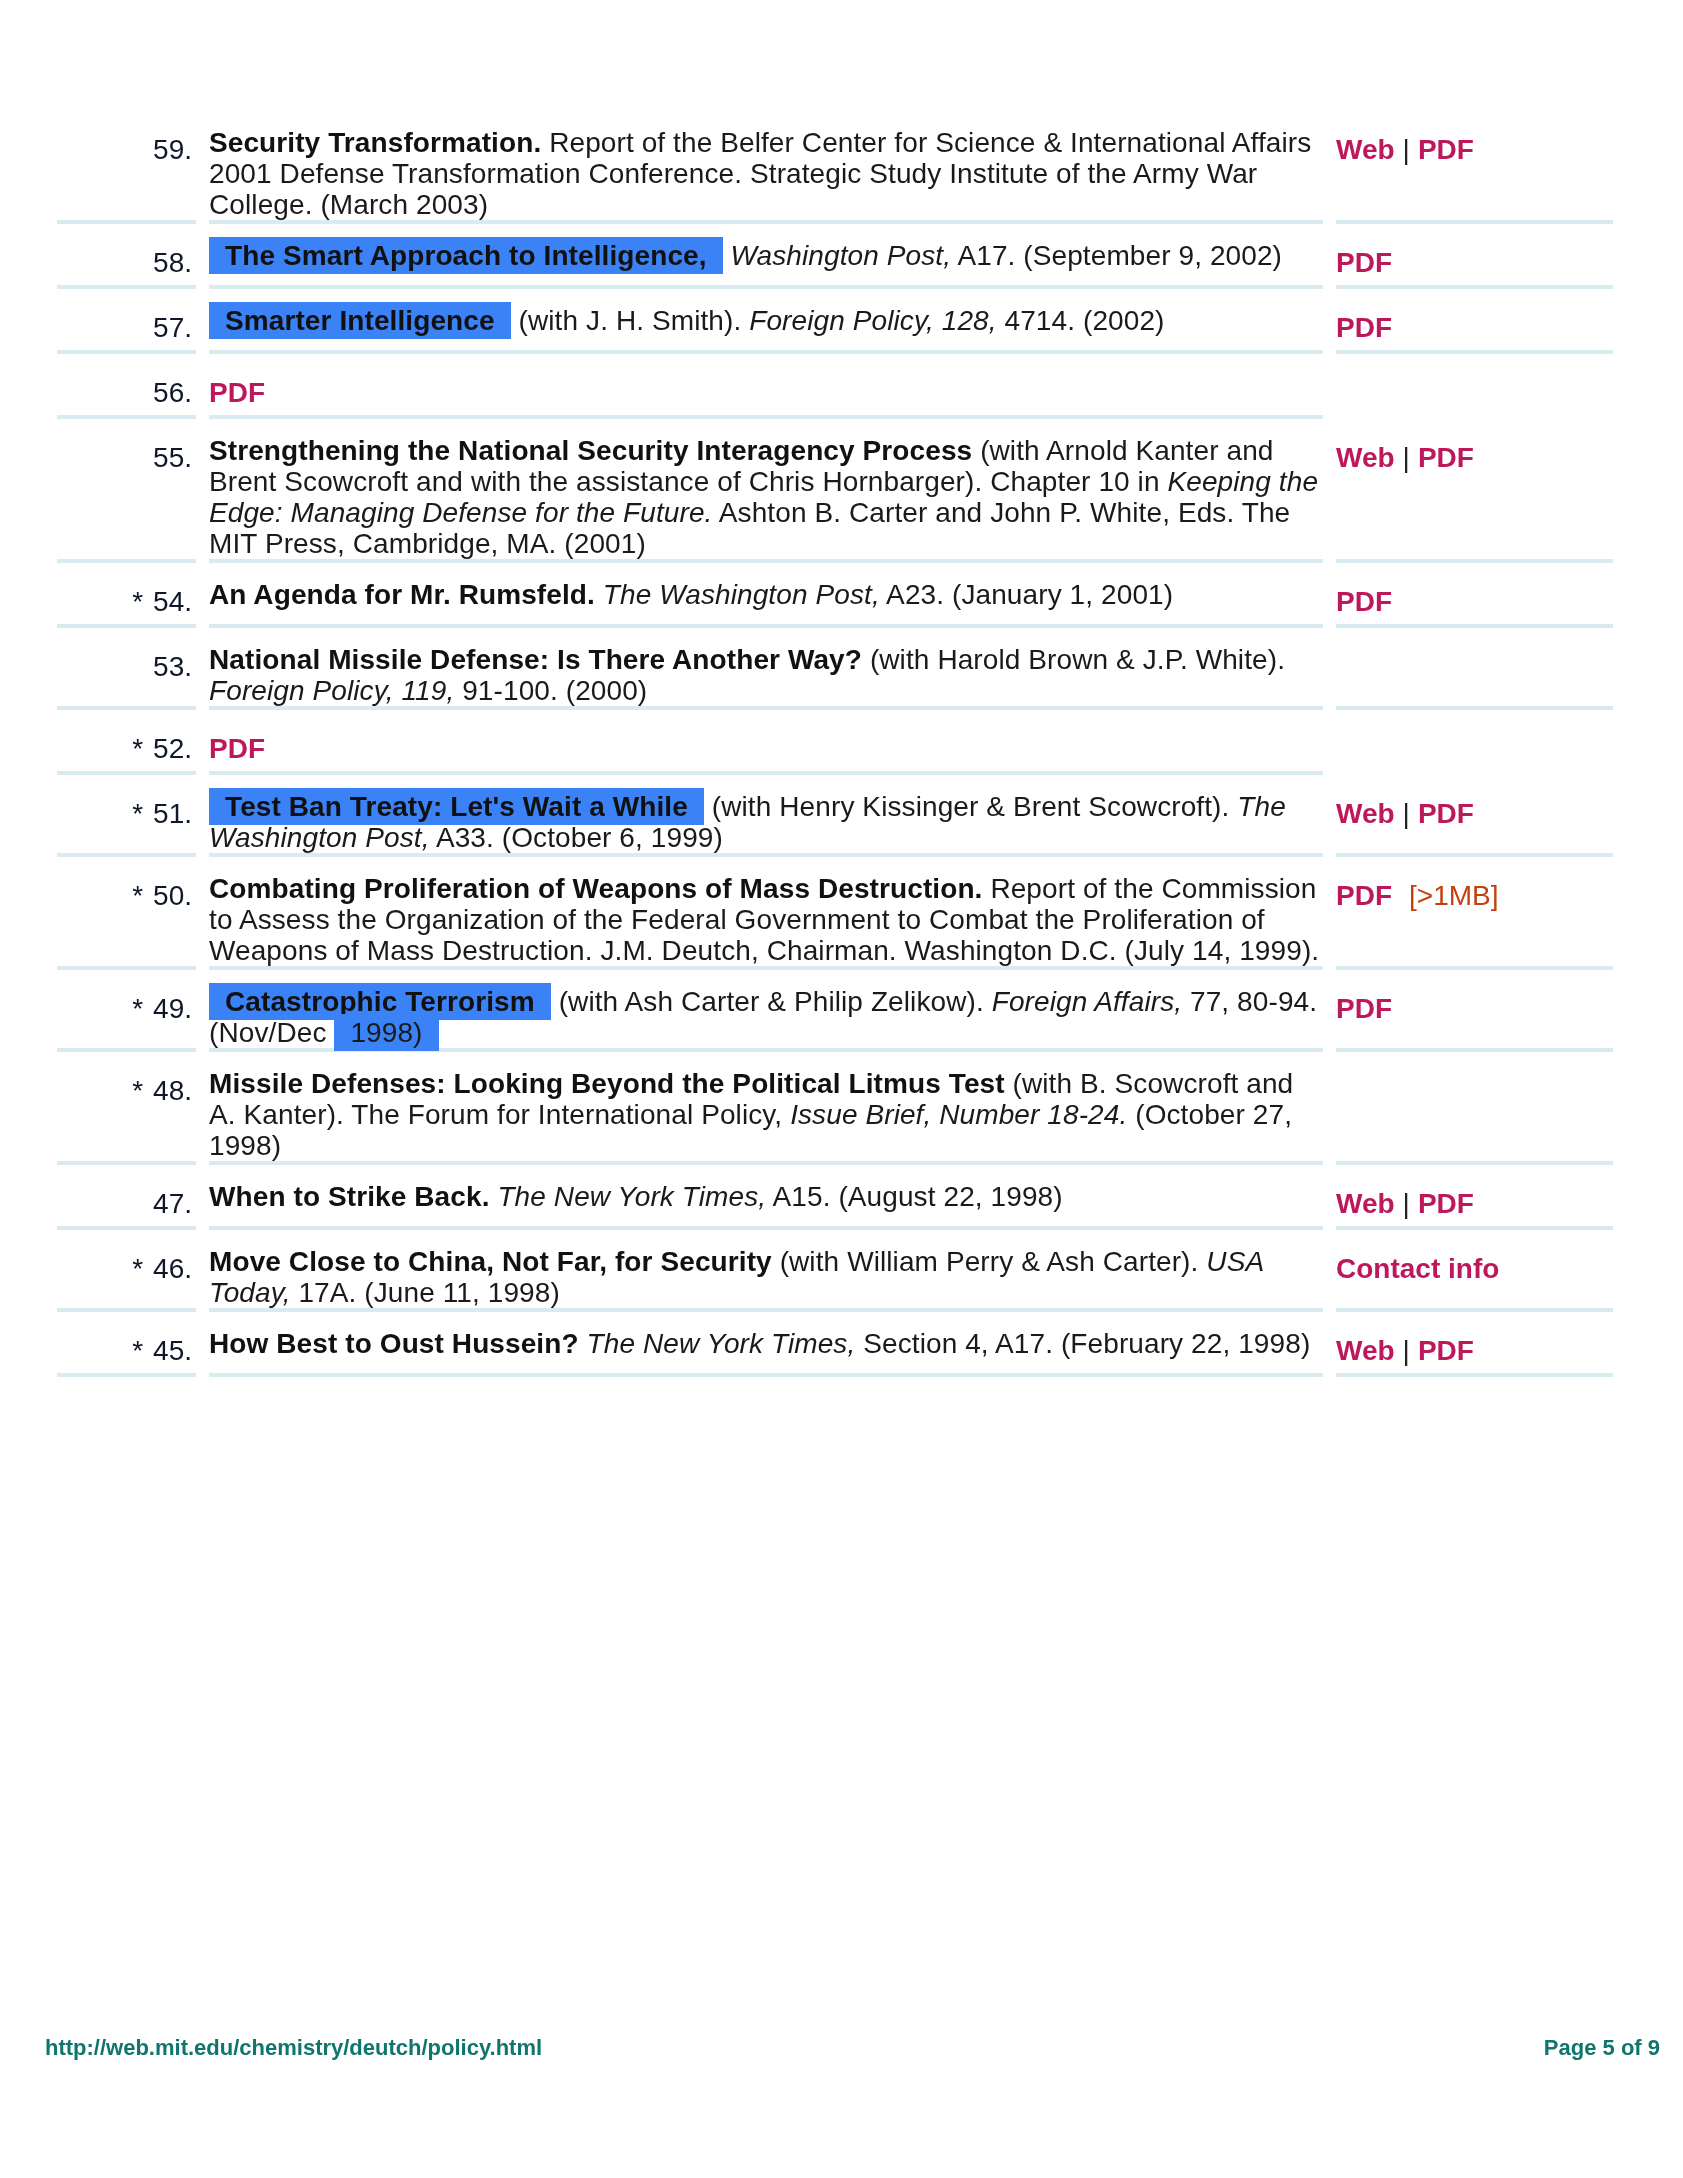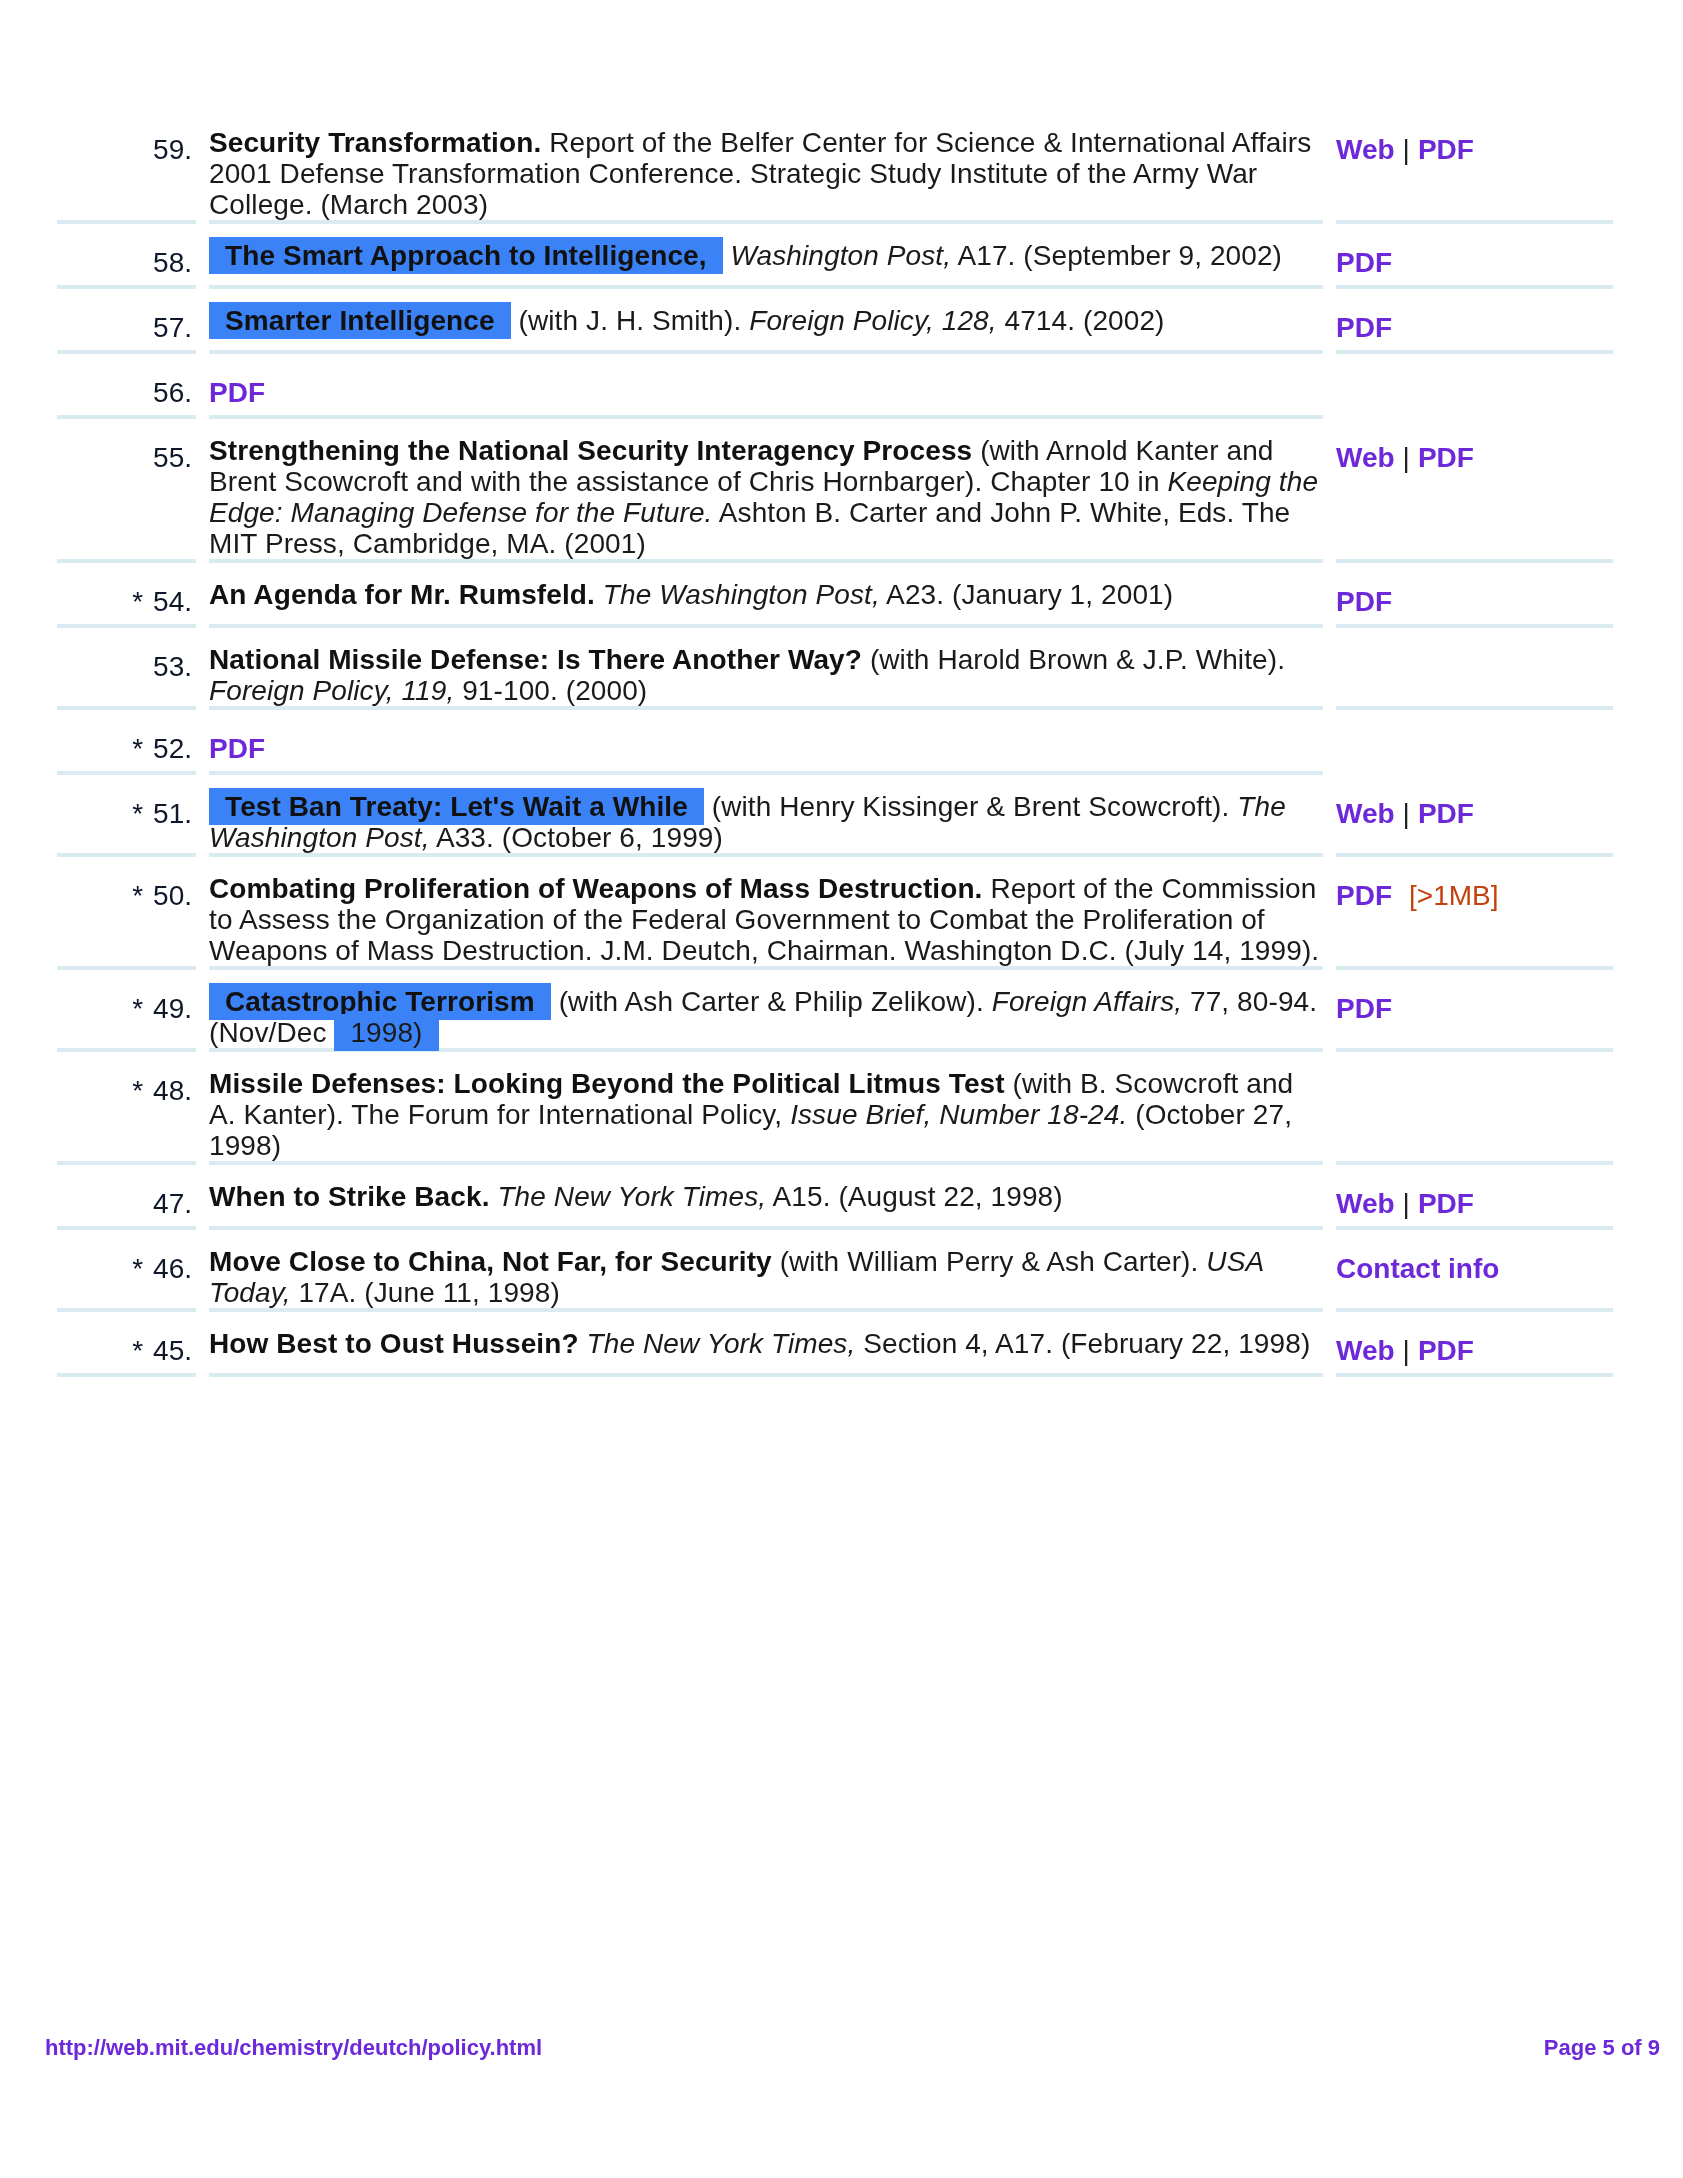--- a/index.html
+++ b/index.html
@@ -35,29 +35,29 @@
   .hl{
     background:#3b82f6;
     padding:3px 16px;
     box-decoration-break:clone;
     -webkit-box-decoration-break:clone;
   }
   .links{
     font-size:28px;line-height:45px;font-weight:700;white-space:nowrap;
   }
   .links a{
-    color:#6d28d9;text-decoration:none;cursor:pointer;
+    color:#be185d;text-decoration:none;cursor:pointer;
   }
   .links .sep{color:#222;font-weight:400;padding:0 8px;}
   .links .suffix{color:#c2410c;font-weight:400;margin-left:17px;text-align:center;}
   #footer{
     position:absolute;left:0;top:2035px;width:1683px;
     box-sizing:border-box;padding:0 23px 0 45px;
     display:flex;justify-content:space-between;
-    font-size:22px;font-weight:700;color:#6d28d9;
+    font-size:22px;font-weight:700;color:#0f766e;
   }
 </style>
 </head>
 <body>
 
 <div id="pub-list">
     <div class="row">
       <div class="gutter">
         <span class="star hidden">*</span>
         <span>59.</span>

